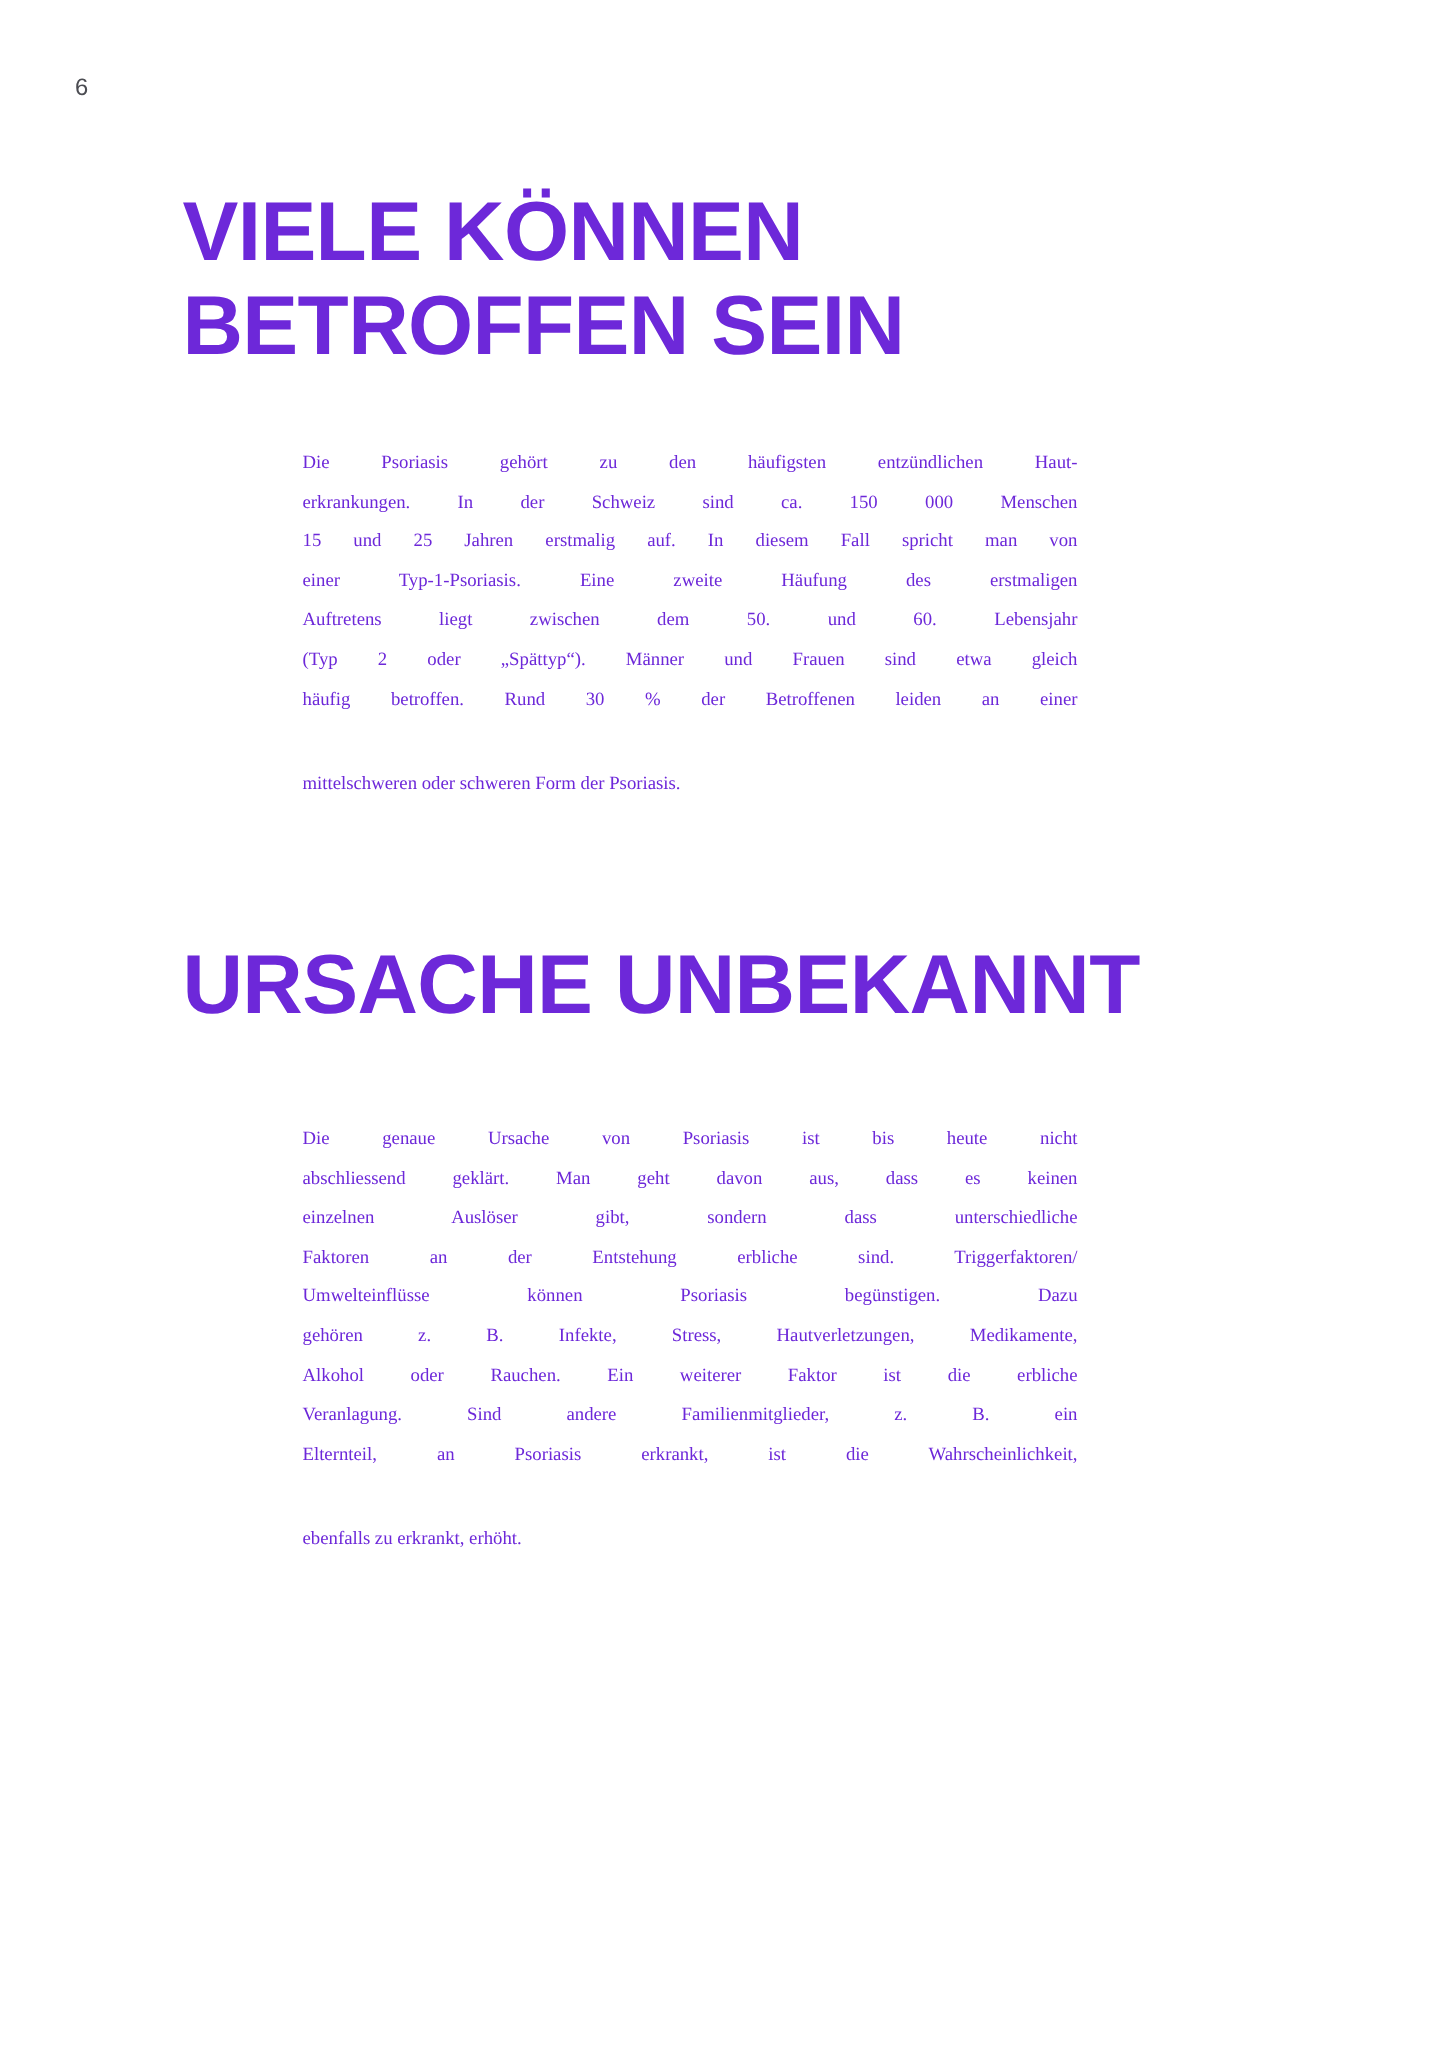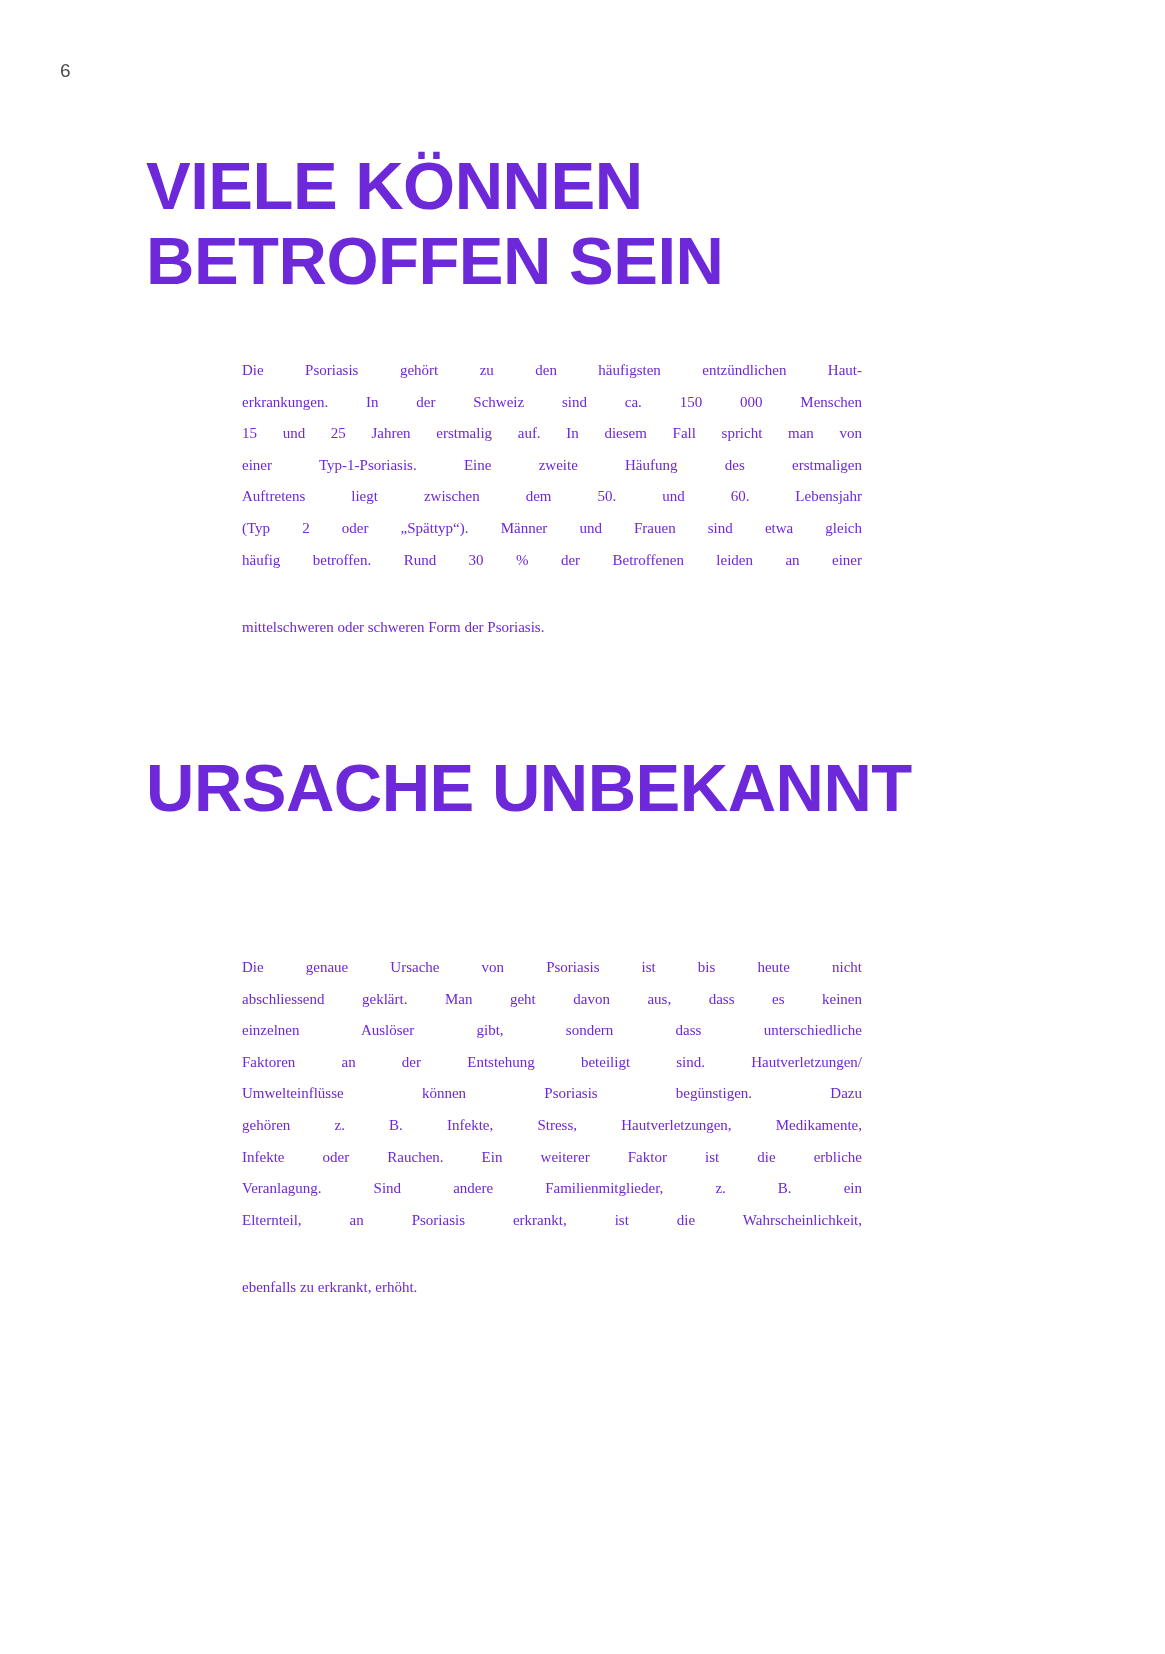--- a/index.html
+++ b/index.html
@@ -20,21 +20,21 @@
       position: absolute; left: 242px; width: 620px; margin: 0;
       font-family: Liberation Serif, serif; font-size: 15px;
       line-height: 31.6px; color: #6d28d9;
     }
     .body-text .line {
       display: block; text-align: justify; text-align-last: justify; white-space: nowrap;
     }
     .body-text .line.last { text-align-last: left; margin-top: 36px; }
     .body-text .line span { white-space: normal; }
     .p1 { top: 355px; }
-    .p2 { top: 952px; }
+    .p2 { top: 896px; }
   </style>
 </head>
 <body>
 
 <div class="page-number">6</div>
 
 <h1 class="heading h1">
   <span>VIELE KÖNNEN</span><br>
   <span>BETROFFEN SEIN</span>
 </h1>
@@ -51,20 +51,20 @@
 </div>
 
 <h1 class="heading h2">
   <span>URSACHE UNBEKANNT</span>
 </h1>
 
 <div class="body-text p2">
   <span class="line"><span>Die genaue Ursache von Psoriasis ist bis heute nicht</span></span>
   <span class="line"><span>abschliessend geklärt. Man geht davon aus, dass es keinen</span></span>
   <span class="line"><span>einzelnen Auslöser gibt, sondern dass unterschiedliche</span></span>
-  <span class="line"><span>Faktoren an der Entstehung beteiligt sind. Hautverletzungen/</span></span>
+  <span class="line"><span>Faktoren an der Entstehung erbliche sind. Triggerfaktoren/</span></span>
   <span class="line"><span>Umwelteinflüsse können Psoriasis begünstigen. Dazu</span></span>
   <span class="line"><span>gehören z. B. Infekte, Stress, Hautverletzungen, Medikamente,</span></span>
-  <span class="line"><span>Infekte oder Rauchen. Ein weiterer Faktor ist die erbliche</span></span>
+  <span class="line"><span>Alkohol oder Rauchen. Ein weiterer Faktor ist die erbliche</span></span>
   <span class="line"><span>Veranlagung. Sind andere Familienmitglieder, z. B. ein</span></span>
   <span class="line"><span>Elternteil, an Psoriasis erkrankt, ist die Wahrscheinlichkeit,</span></span>
   <span class="line last"><span>ebenfalls zu erkrankt, erhöht.</span></span>
 </div>
 
 </body></html>

